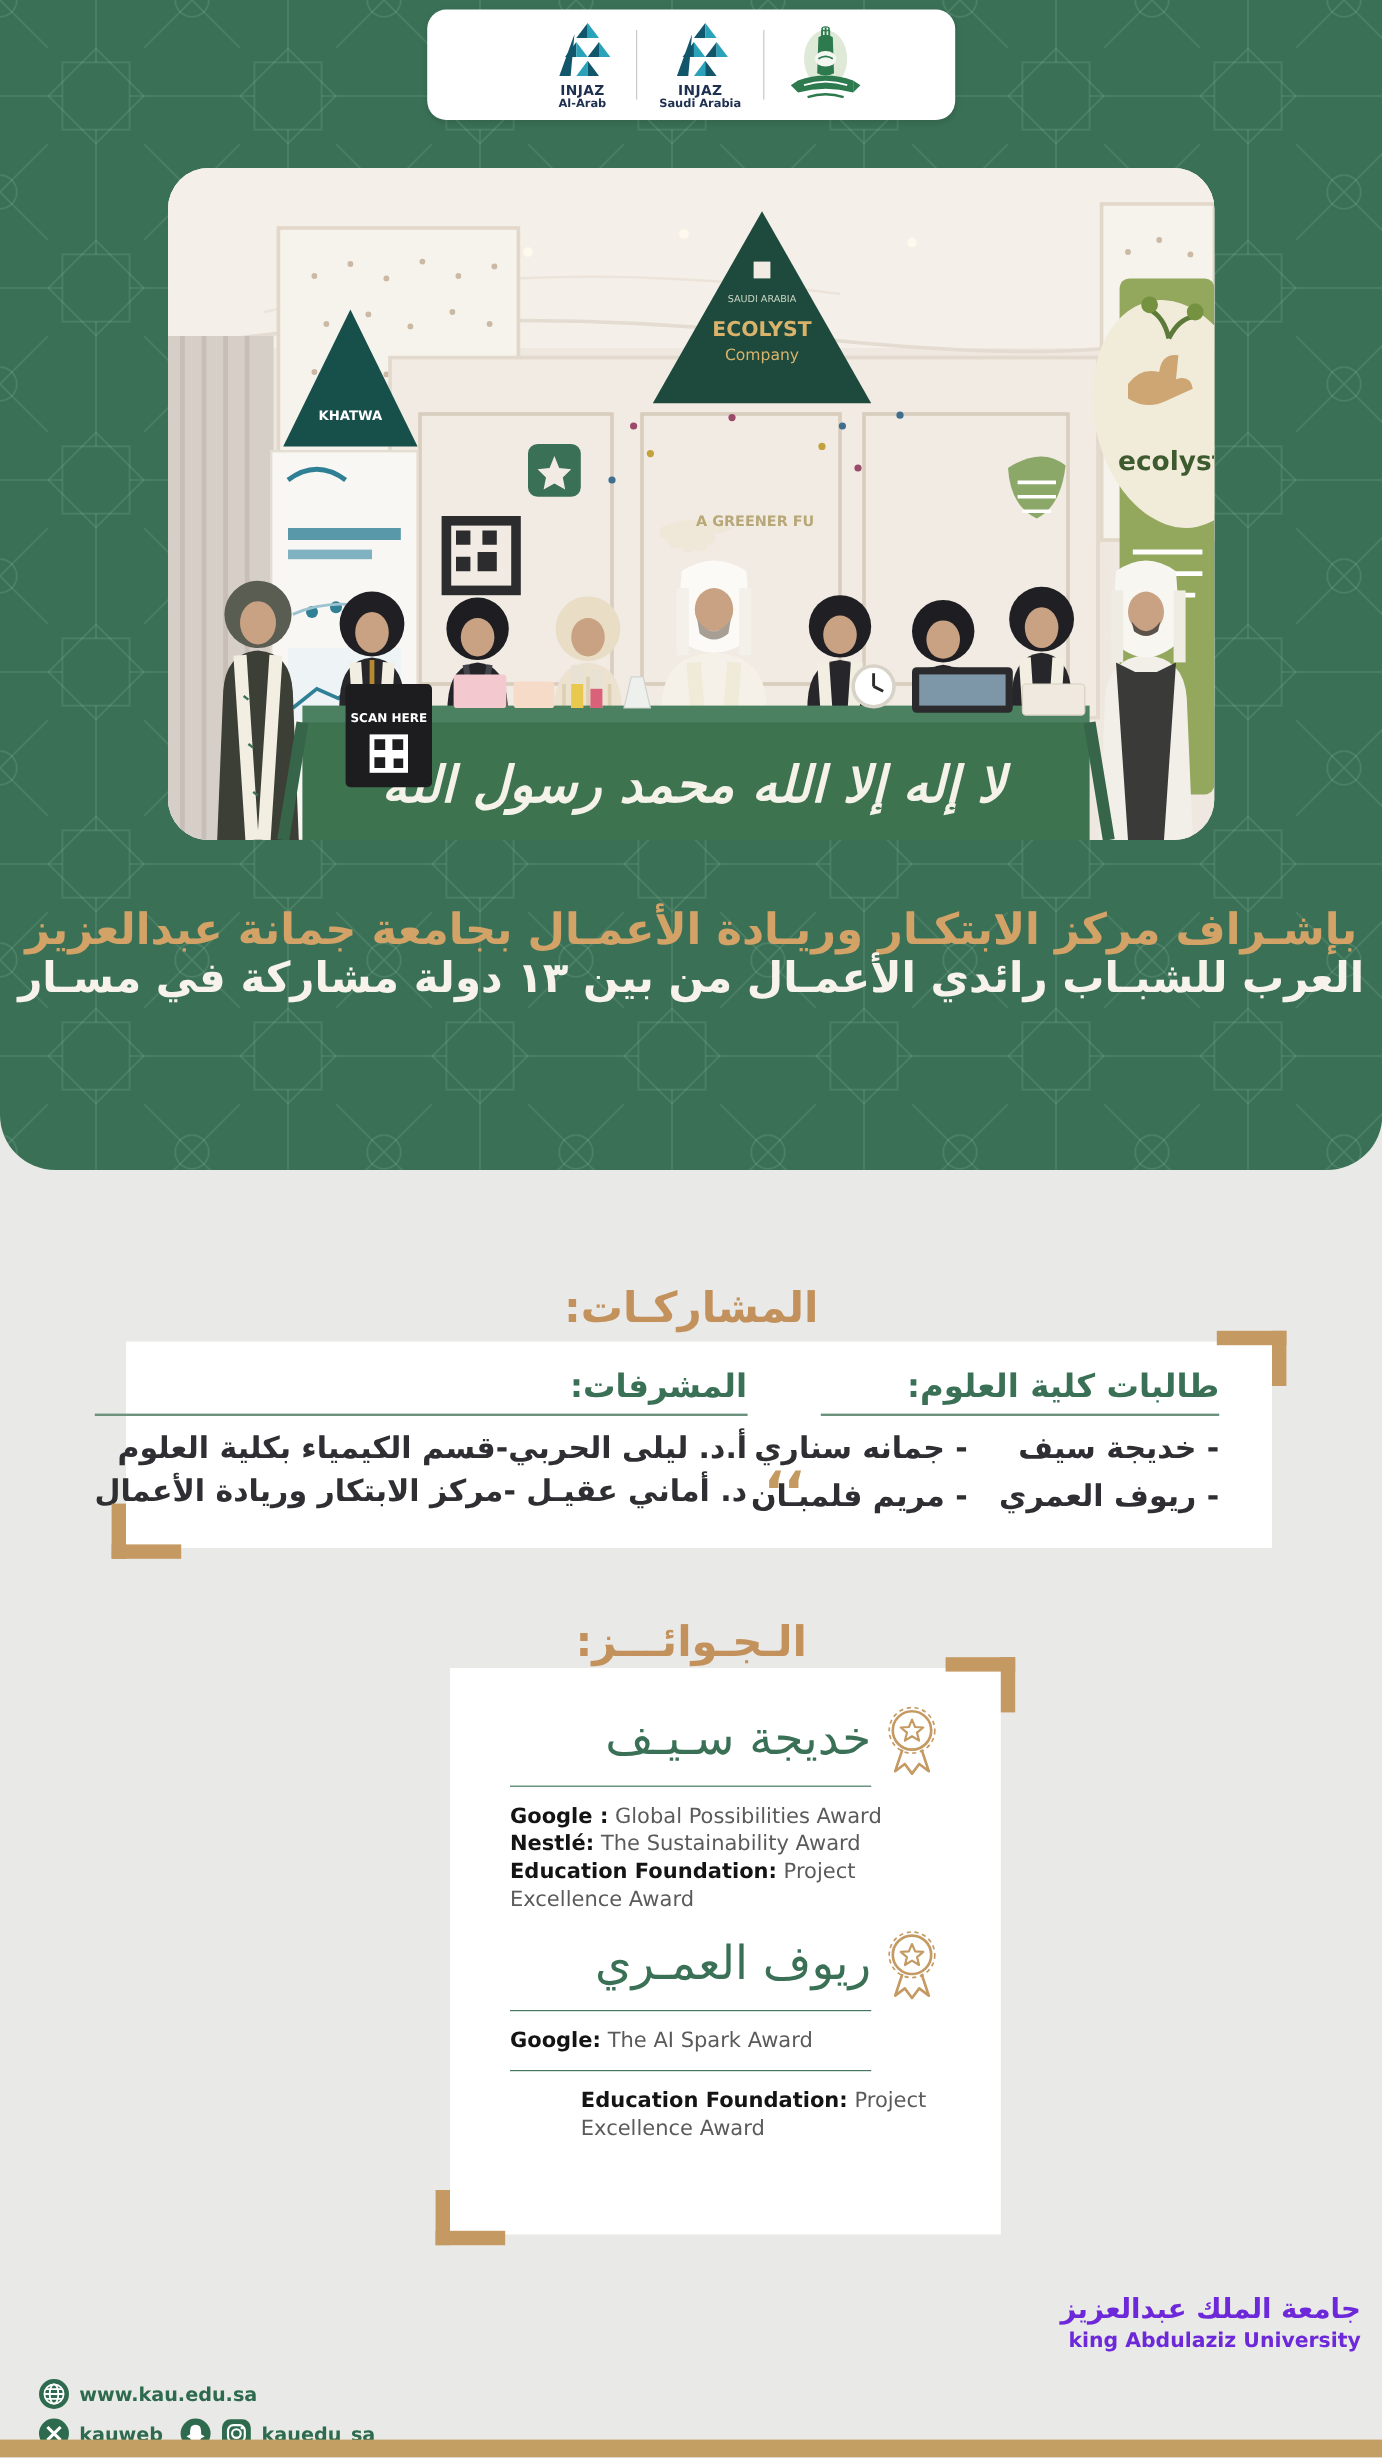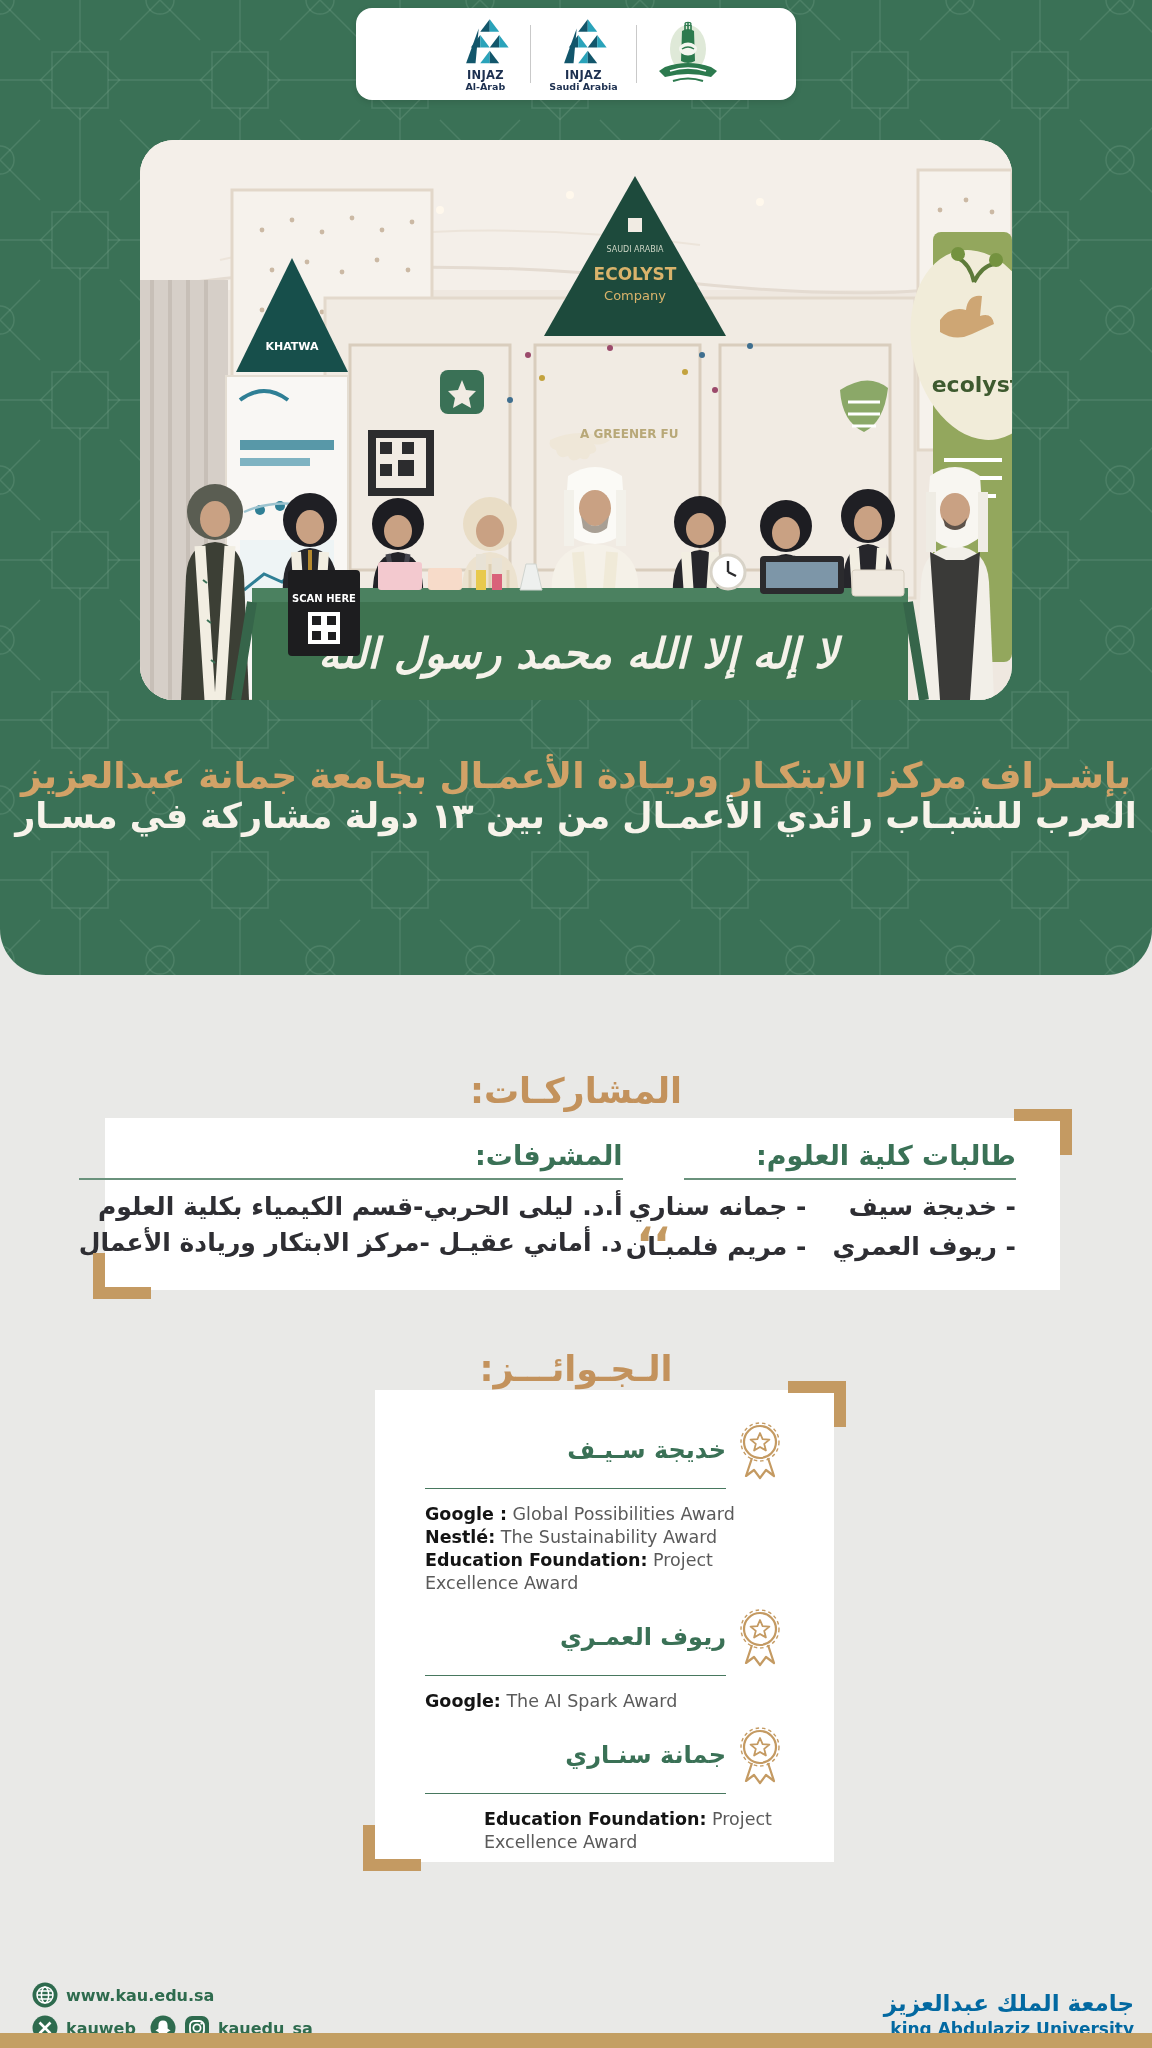--- a/index.html
+++ b/index.html
@@ -39,31 +39,31 @@
   .p-title{color:#3a7156;font-size:27px;font-weight:bold;text-align:right;}
   .p-underline{height:0;border-bottom:2px solid #6a927c;margin-top:7px;margin-bottom:9px;width:100%;}
   .name-grid{display:grid;grid-template-columns:auto auto;column-gap:26px;row-gap:4px;justify-content:start;}
   .p-name,.p-sup-line{color:#2e2e33;font-size:25px;font-weight:bold;line-height:1.45;text-align:right;white-space:nowrap;}
   .quote-mark{color:#c49a62;font-size:44px;font-weight:bold;line-height:1;margin-top:64px;}
 
   
   .a-card{left:375px;top:1390px;width:459px;height:472px;padding:30px 50px;direction:rtl;}
   .winner{margin-bottom:12px;}
   .w-head{display:flex;align-items:center;gap:10px;justify-content:flex-start;}
-  .w-name{color:#3a7156;font-size:24px;font-weight:bold;line-height:1.25;}
+  .w-name{color:#3a7156;font-size:39px;font-weight:normal;line-height:1.25;}
   .w-underline{height:0;border-bottom:1.5px solid #47785f;margin-top:8px;margin-bottom:14px;margin-right:58px;}
   .w-awards{direction:ltr;text-align:left;}
   .aw{font-size:17.5px;line-height:23px;color:#5a5a5a;}
   .aw b{color:#141414;}
 
   
   .social{position:absolute;left:32px;top:1982px;display:flex;flex-direction:column;gap:7px;}
   .social-row{display:flex;align-items:center;gap:8px;}
   .social-label{color:#2e6b4e;font-size:16px;font-weight:bold;}
-  .uni{position:absolute;right:18px;top:1990px;text-align:right;color:#0369a1;}
+  .uni{position:absolute;right:18px;top:1912px;text-align:right;color:#6d28d9;}
   .uni-ar{font-size:23px;font-weight:bold;line-height:1.2;}
   .uni-en{font-size:17px;font-weight:bold;line-height:1.3;}
   .gold-bar{position:absolute;left:0;bottom:0;width:1152px;height:15px;background:#c39f63;}
 </style>
 </head>
 <body>
 
 <div class="poster">
 
   <section class="hero">
@@ -423,26 +423,20 @@
           </svg>
         <span class="w-name">ريوف العمـري</span>
       </div>
       <div class="w-underline"></div>
       <div class="w-awards">
         <div class="aw"><b>Google:</b> <span>The AI Spark Award</span></div>
       </div>
     </div>
 
     <div class="winner">
-      <div class="w-head">
-        <svg width="48" height="60">
-            <use href="#medal"></use>
-          </svg>
-        <span class="w-name">جمانة سنـاري</span>
-      </div>
       <div class="w-underline"></div>
       <div class="w-awards" style="max-width:300px;">
         <div class="aw"><b>Education Foundation:</b> <span>Project Excellence Award</span></div>
       </div>
     </div>
   </div>
 
   <div class="social">
     <div class="social-row">
       <svg width="26" height="26" viewBox="0 0 26 26">

